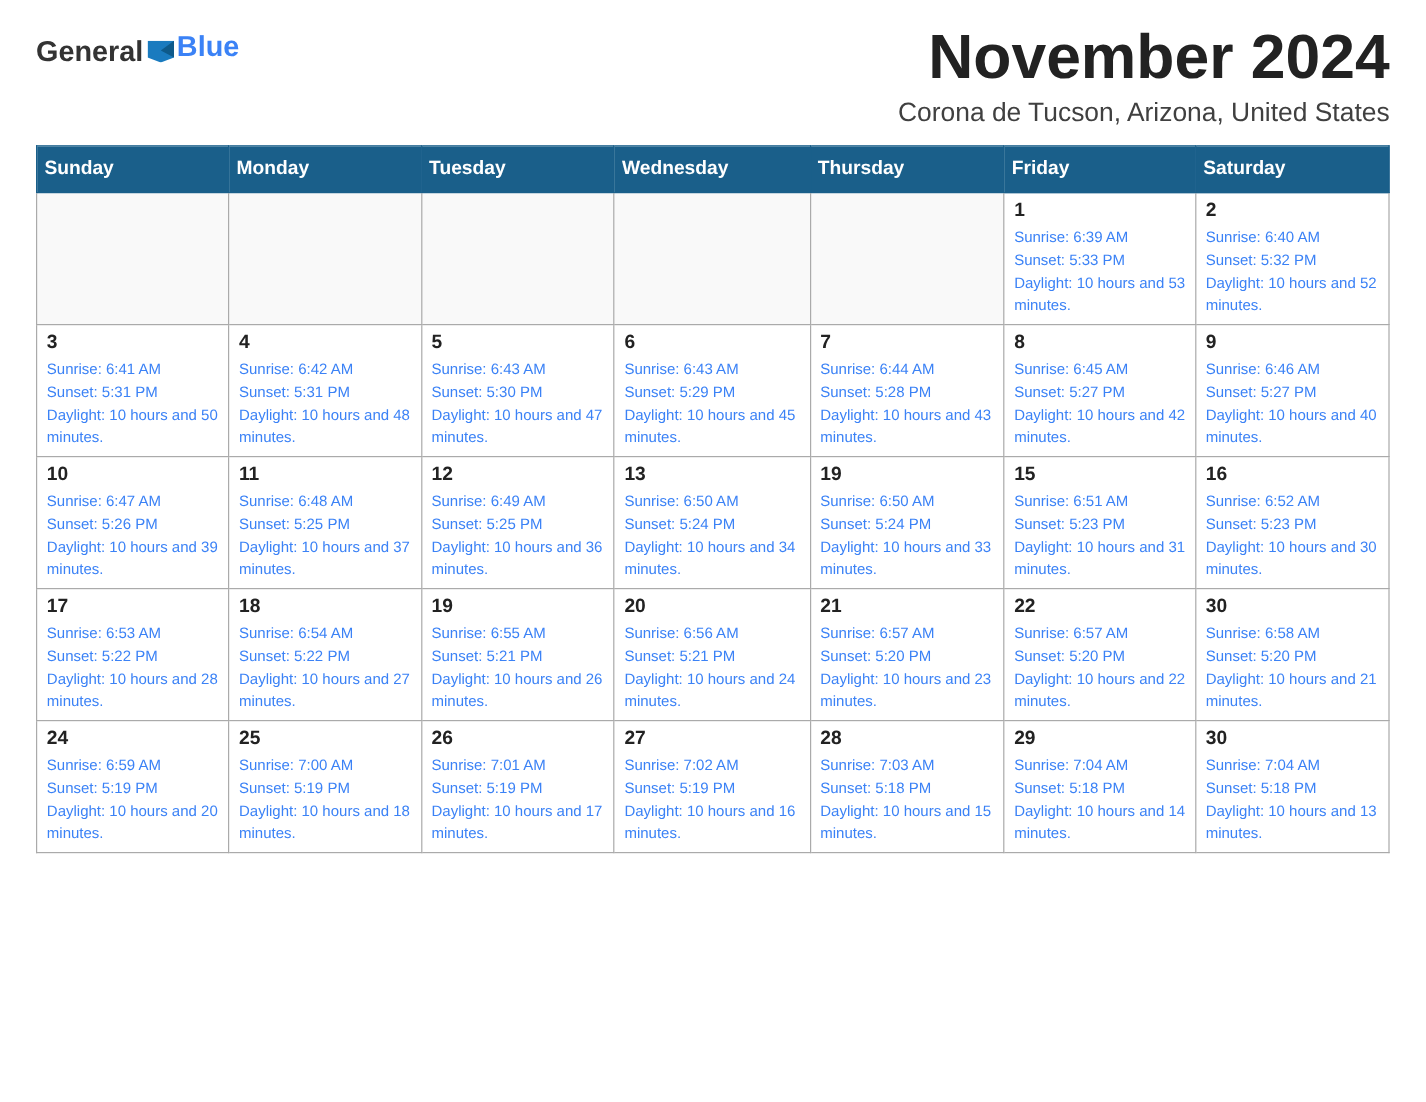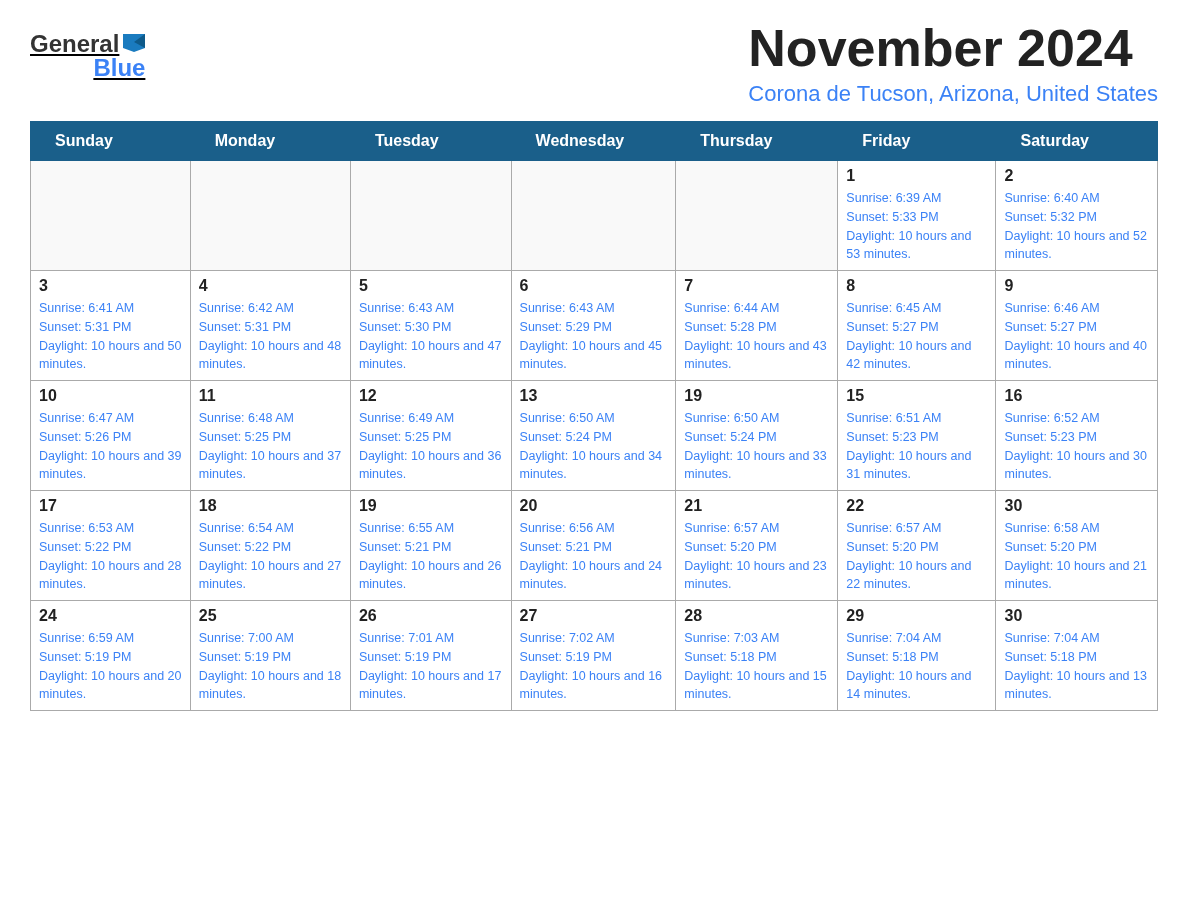--- a/index.html
+++ b/index.html
@@ -11,50 +11,49 @@
       min-height: 918px;
     }
     .header {
       display: flex;
       justify-content: space-between;
       align-items: flex-start;
       margin-bottom: 10px;
     }
     .logo {
       display: flex;
-      flex-direction: column;
-      align-items: flex-end;
+      align-items: flex-start;
       margin-top: 10px;
-      text-decoration: underline;
     }
     .title-block {
+      text-align: right;
     }
     .month-title {
       font-size: 52px;
       font-weight: bold;
       color: #222;
       line-height: 1.1;
     }
     .location-title {
       font-size: 22px;
-      color: #3b82f6;
+      color: #404040;
       margin-top: 4px;
     }
     .calendar {
       width: 100%;
       border-collapse: collapse;
       margin-top: 14px;
       border: 1px solid #999;
     }
     .calendar th {
       background-color: #1a5f8a;
       color: #fff;
       font-size: 16px;
       font-weight: bold;
-      padding: 10px 24px;
+      padding: 10px 6px;
       text-align: left;
       border: 1px solid #1a5f8a;
     }
     .calendar td {
       border: 1px solid #aaa;
       vertical-align: top;
       padding: 6px 8px;
       width: 170px;
       min-height: 100px;
       font-size: 13px;

